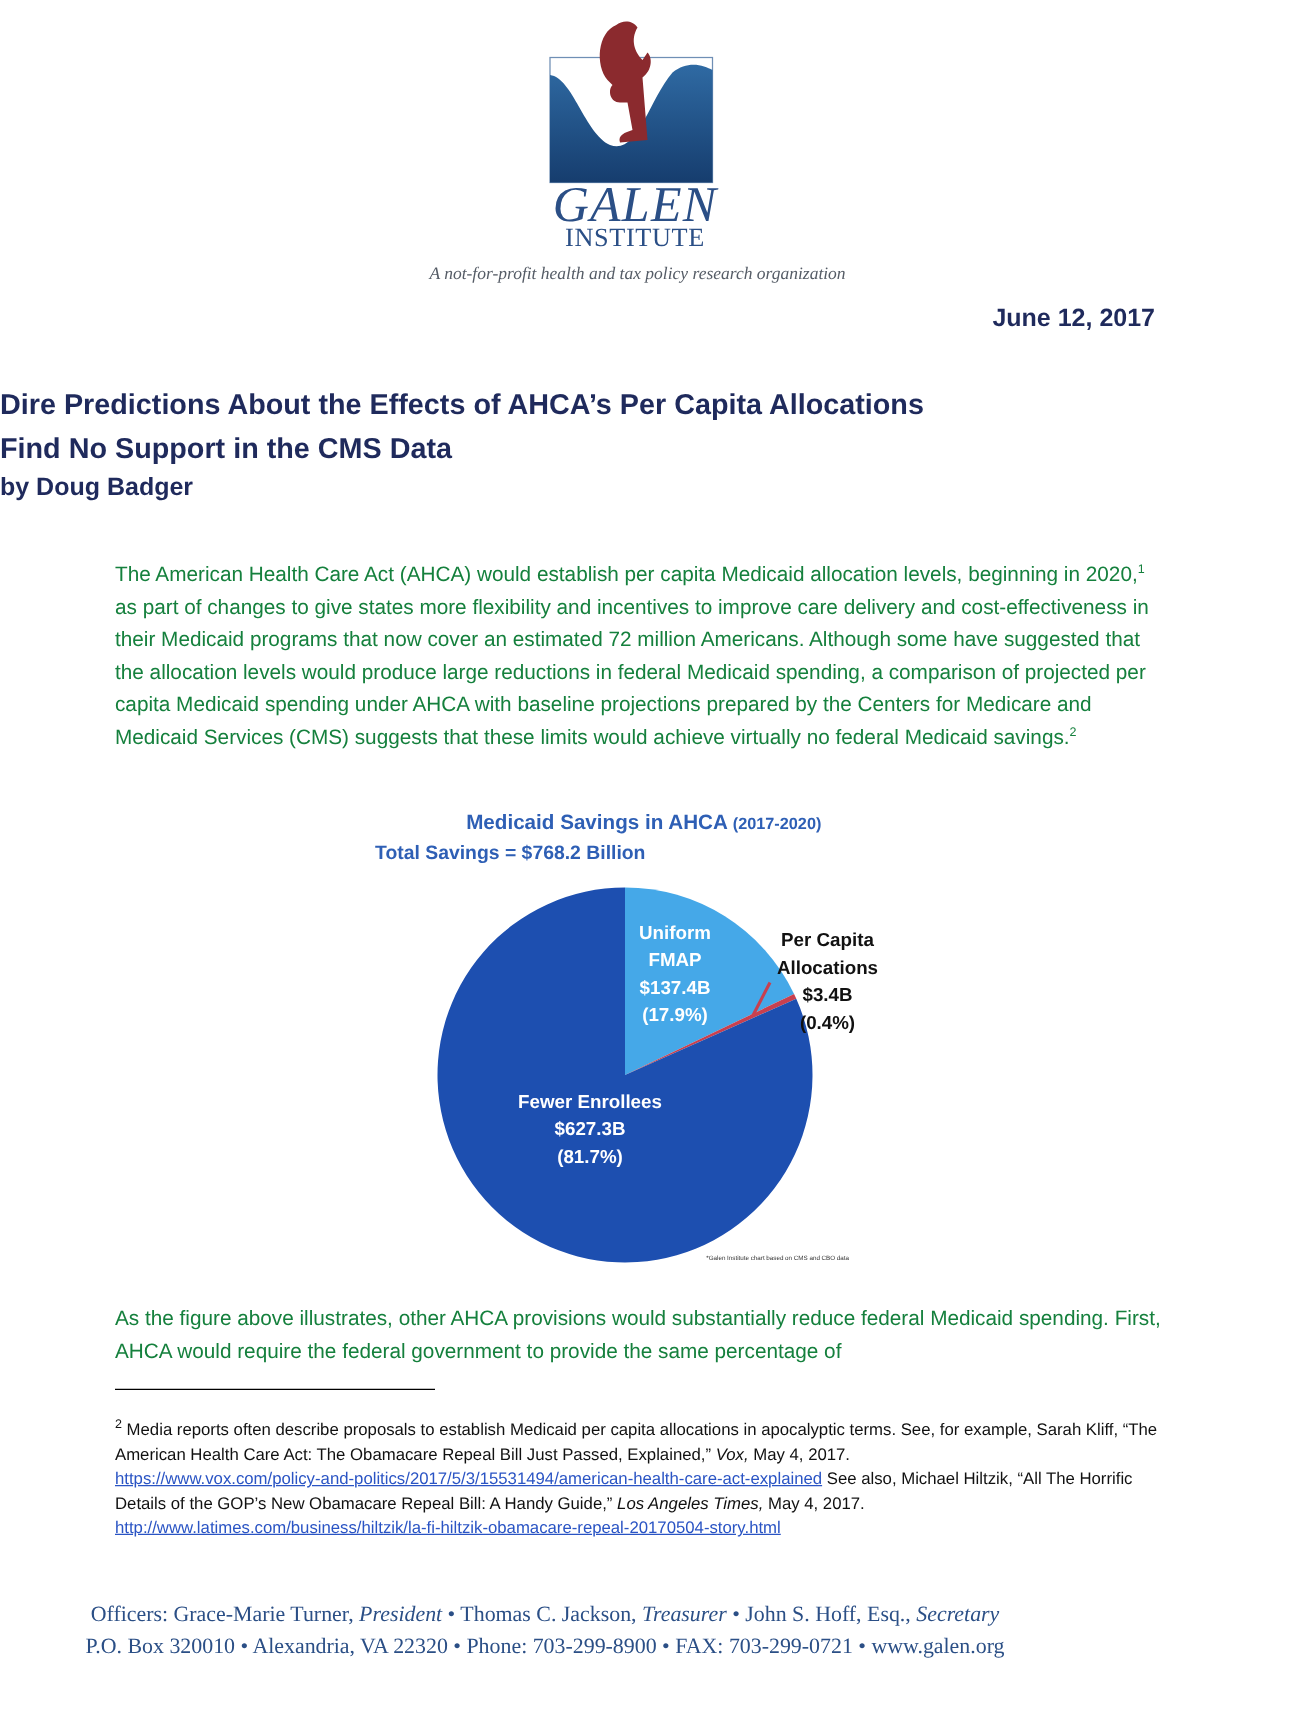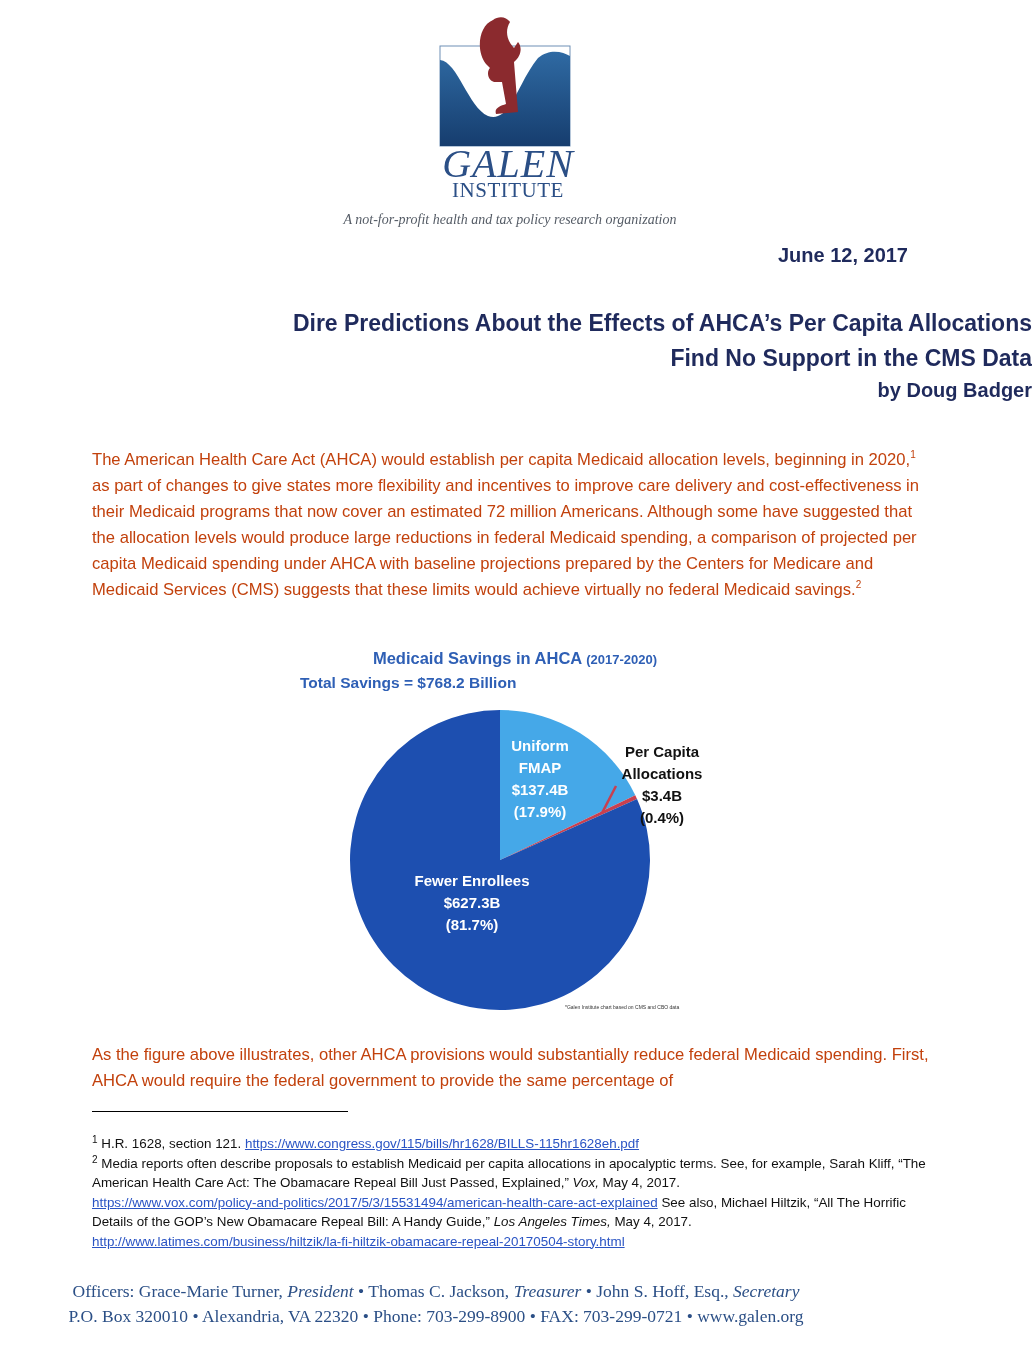--- a/index.html
+++ b/index.html
@@ -5,27 +5,27 @@
   html, body { margin: 0; padding: 0; background: #ffffff; }
   body { width: 1032px; height: 1370px; position: relative; overflow: hidden; font-family: "Liberation Sans", sans-serif; color: #000; }
   .abs { position: absolute; }
   
   #logo { left: 438px; top: 12px; width: 140px; height: 200px; }
   .logo-name { left: 400px; width: 216px; text-align: center; font-family: "Liberation Serif", serif; color: #2b4f86; }
   #logo-galen { top: 140px; font-size: 40px; letter-spacing: 1px; font-style: italic; }
   #logo-institute { top: 178px; font-size: 21px; letter-spacing: 0.5px; }
   #logo-tagline { left: 300px; width: 420px; top: 212px; text-align: center; font-family: "Liberation Serif", serif; font-style: italic; font-size: 14px; color: #555c66; }
   
-  #date { right: 124px; top: 244px; font-size: 20px; font-weight: bold; color: #1f2a5c; }
-  .title-line { left: 0; width: 1032px; text-align: right; font-weight: bold; color: #1f2a5c; }
+  #date { right: 108px; top: 244px; font-size: 20px; font-weight: bold; color: #1f2a5c; }
+  .title-line { left: 0; width: 1032px; text-align: left; font-weight: bold; color: #1f2a5c; }
   #title-1 { top: 310px; font-size: 23px; }
   #title-2 { top: 345px; font-size: 23px; }
   #byline { top: 379px; font-size: 20px; }
   
-  .para { left: 92px; width: 842px; font-size: 16.6px; line-height: 26px; color: #c2410c; }
+  .para { left: 92px; width: 842px; font-size: 16.6px; line-height: 26px; color: #15803d; }
   #para-1 { top: 447px; }
   #para-2 { top: 1042px; }
   sup { font-size: 10px; line-height: 0; }
   
   #chart-title { left: 300px; width: 430px; top: 649px; text-align: center; font-weight: bold; color: #2e5fb5; font-size: 16.5px; }
   #chart-title small { font-size: 13px; }
   #chart-subtitle { left: 300px; width: 430px; top: 674px; text-align: left; font-weight: bold; color: #2e5fb5; font-size: 15.5px; }
   #pie { left: 300px; top: 690px; width: 440px; height: 340px; }
   .slice-label { text-anchor: middle; font-family: "Liberation Sans", sans-serif; font-weight: bold; fill: #ffffff; font-size: 15px; }
   .outer-label { text-anchor: middle; font-family: "Liberation Sans", sans-serif; font-weight: bold; fill: #111; font-size: 15px; }
@@ -79,18 +79,17 @@
       <text class="outer-label"><tspan x="362" y="67">Per Capita</tspan><tspan x="362" y="89">Allocations</tspan><tspan x="362" y="111">$3.4B</tspan><tspan x="362" y="133">(0.4%)</tspan></text>
       <text class="slice-label"><tspan x="172" y="196">Fewer Enrollees</tspan><tspan x="172" y="218">$627.3B</tspan><tspan x="172" y="240">(81.7%)</tspan></text>
     </g>
 </svg>
 <div id="chart-source" class="abs">*Galen Institute chart based on CMS and CBO data</div>
 
 <div id="para-2" class="abs para">As the figure above illustrates, other AHCA provisions would substantially reduce federal Medicaid spending.  First, AHCA would require the federal government to provide the same percentage of</div>
 
 <div id="fn-rule" class="abs"></div>
 <div id="footnotes" class="abs fn">
-  <div><sup>1</sup><span> H.R. 1628, section 121. </span><a>https://www.congress.gov/115/bills/hr1628/BILLS-115hr1628eh.pdf</a></div>
   <div><sup>2</sup><span> Media reports often describe proposals to establish Medicaid per capita allocations in apocalyptic terms.  See, for example, Sarah Kliff, “The American Health Care Act: The Obamacare Repeal Bill Just Passed, Explained,” </span><i>Vox,</i><span> May 4, 2017.</span><br><a>https://www.vox.com/policy-and-politics/2017/5/3/15531494/american-health-care-act-explained</a><span>  See also, Michael Hiltzik, “All The Horrific Details of the GOP’s New Obamacare Repeal Bill: A Handy Guide,” </span><i>Los Angeles Times,</i><span> May 4, 2017.</span><br><a>http://www.latimes.com/business/hiltzik/la-fi-hiltzik-obamacare-repeal-20170504-story.html</a></div>
 </div>
 
 <div id="footer-1" class="abs footer-line"><span>Officers: Grace-Marie Turner, </span><i>President</i><span> • Thomas C. Jackson, </span><i>Treasurer</i><span> • John S. Hoff, Esq., </span><i>Secretary</i></div>
 <div id="footer-2" class="abs footer-line">P.O. Box 320010 • Alexandria, VA 22320 • Phone: 703-299-8900 • FAX: 703-299-0721 • www.galen.org</div>
 
 </body></html>

